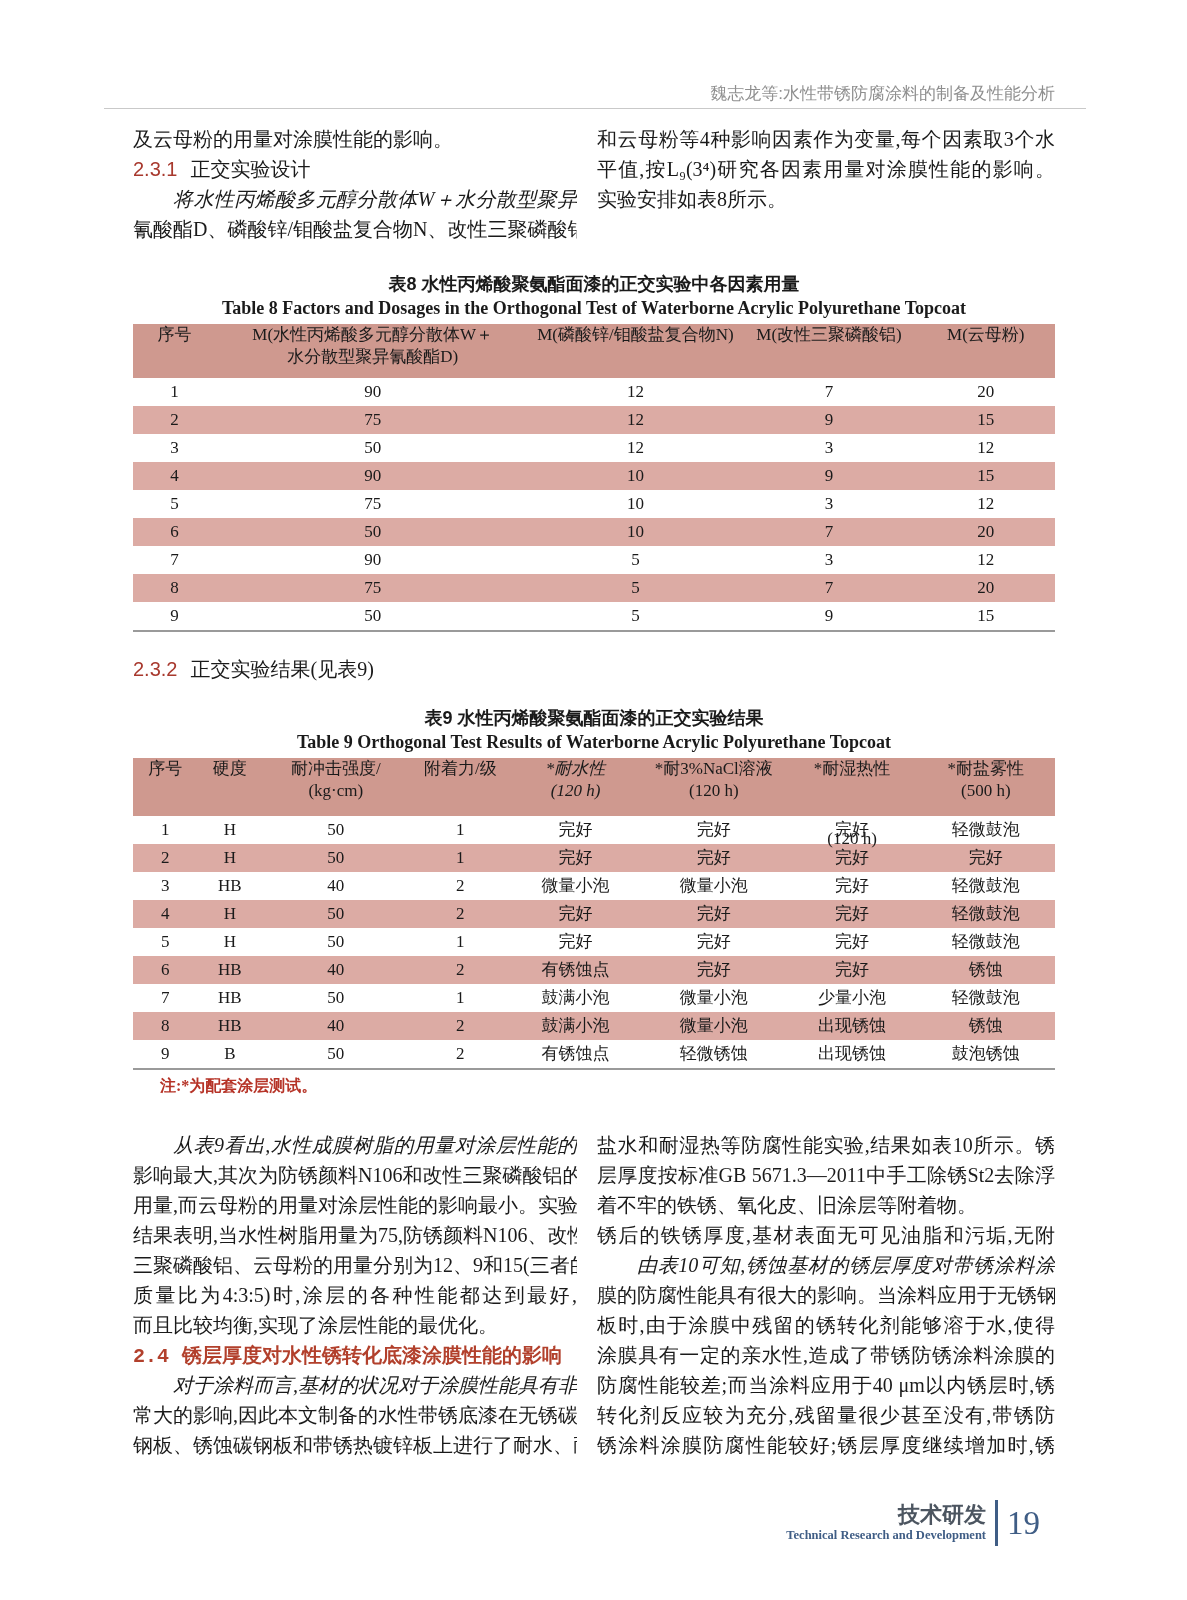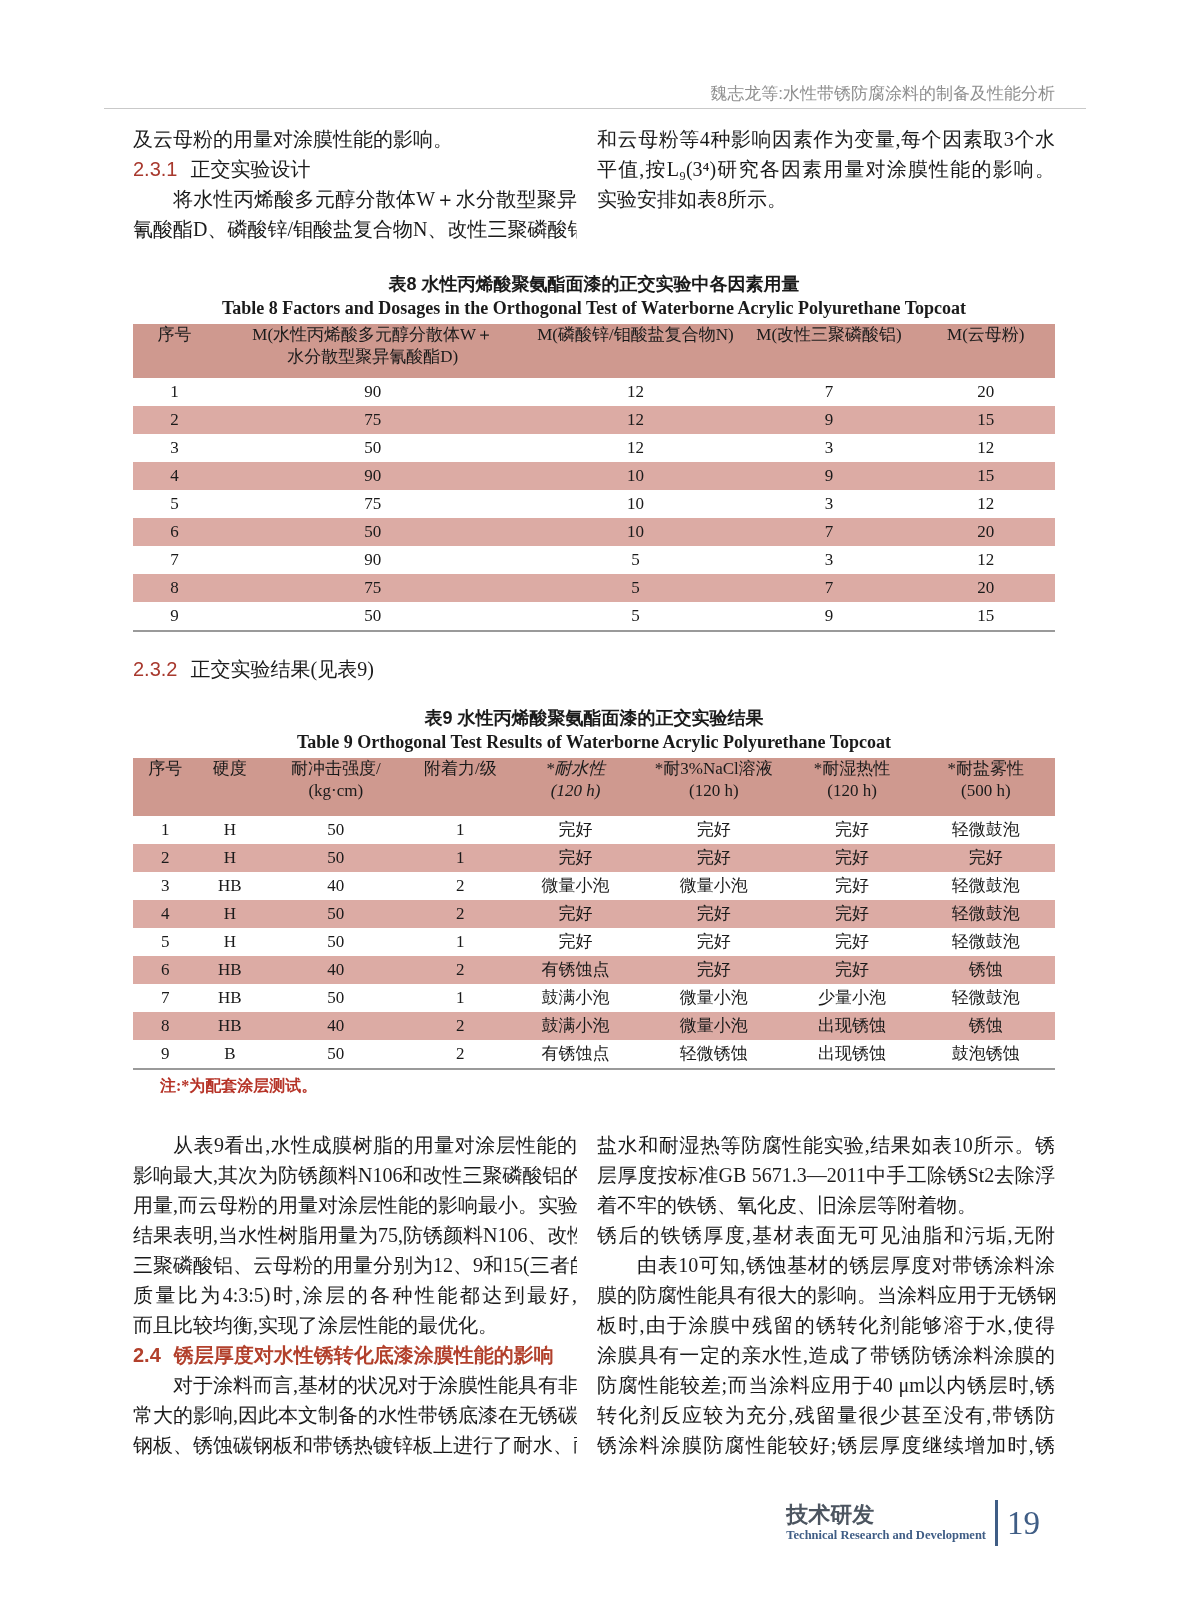--- a/index.html
+++ b/index.html
@@ -25,26 +25,26 @@
     font-size:17px;color:var(--header_gray);font-family:"Liberation Sans","DejaVu Sans",sans-serif;}
   .runrule{position:absolute;top:108px;left:104px;width:982px;height:1px;background:var(--rule_gray);}
 
   
   .twocol{position:absolute;left:133px;width:922px;display:flex;}
   .col-l{width:444px;margin-right:20px;}
   .col-r{width:458px;}
   .line{font-size:20px;height:30px;line-height:30px;white-space:nowrap;
     text-align:justify;text-align-last:justify;overflow:hidden;}
   .line.nj{text-align-last:left;}
-  .line.ind{text-indent:40px;}
+  .line.ind{text-indent:40px;font-style:italic;}
   .line.hline{text-align-last:left;white-space:nowrap;}
   .secnum{color:var(--accent_red);font-family:"Liberation Sans","DejaVu Sans",sans-serif;margin-right:13px;}
   .hline .sectitle{color:var(--text_black);}
   .hline.h24{font-family:"Liberation Sans","DejaVu Sans",sans-serif;font-weight:bold;}
-  .hline.h24 .secnum,.hline.h24 .sectitle{color:var(--heading_red);}
+  .hline.h24 .secnum,.hline.h24 .sectitle{color:var(--heading_red);font-family:Liberation Mono, monospace;}
 
   
   .sec232{position:absolute;top:654px;left:133px;font-size:20px;line-height:30px;}
 
   
   .tbl-title-cn{position:absolute;left:133px;width:922px;text-align:center;
     font-family:"Liberation Sans","DejaVu Sans",sans-serif;font-weight:bold;font-size:18px;}
   .tbl-title-en{position:absolute;left:133px;width:922px;text-align:center;
     font-weight:bold;font-size:18px;}
 
@@ -56,21 +56,21 @@
   .trow{display:flex;height:28px;}
   .trow:nth-child(even){background:var(--table_row_alt_bg);}
   .td{font-size:17px;line-height:28px;text-align:center;overflow:hidden;}
   #table8 .thead{height:54px;}
   #table9 .thead{height:58px;}
 
   .note{position:absolute;top:1076px;left:160px;font-size:16px;font-weight:bold;color:var(--note_red);}
 
   
   .footer{position:absolute;top:1500px;right:147px;display:flex;align-items:center;}
-  .footer .labels{display:flex;flex-direction:column;align-items:flex-start;margin-right:9px;}
+  .footer .labels{display:flex;flex-direction:column;align-items:flex-end;margin-right:9px;}
   .footer .cn{font-family:"Liberation Sans","DejaVu Sans",sans-serif;font-weight:bold;
     font-size:22px;line-height:24px;color:var(--footer_dark);}
   .footer .en{font-size:12.5px;font-weight:bold;color:var(--footer_blue);line-height:16px;}
   .footer .vbar{width:3px;height:46px;background:var(--footer_blue);margin-right:9px;}
   .footer .pageno{font-size:33px;color:var(--footer_blue);}
 </style>
 </head>
 <body>
 
 <div id="page">
@@ -202,21 +202,21 @@
           <div>附着力/级</div>
         </div>
         <div class="th" style="width: 14%; font-style: italic;">
           <div>*耐水性</div>
           <div>(120 h)</div>
         </div>
         <div class="th" style="width: 16%;">
           <div>*耐3%NaCl溶液</div>
           <div>(120 h)</div>
         </div>
-        <div class="th" style="width: 14%;">
+        <div class="th" style="width: 14%; gap: 48px;">
           <div>*耐湿热性</div>
           <div>(120 h)</div>
         </div>
         <div class="th" style="width: 15%;">
           <div>*耐盐雾性</div>
           <div>(500 h)</div>
         </div>
       </div>
       <div>
         <div class="trow">

